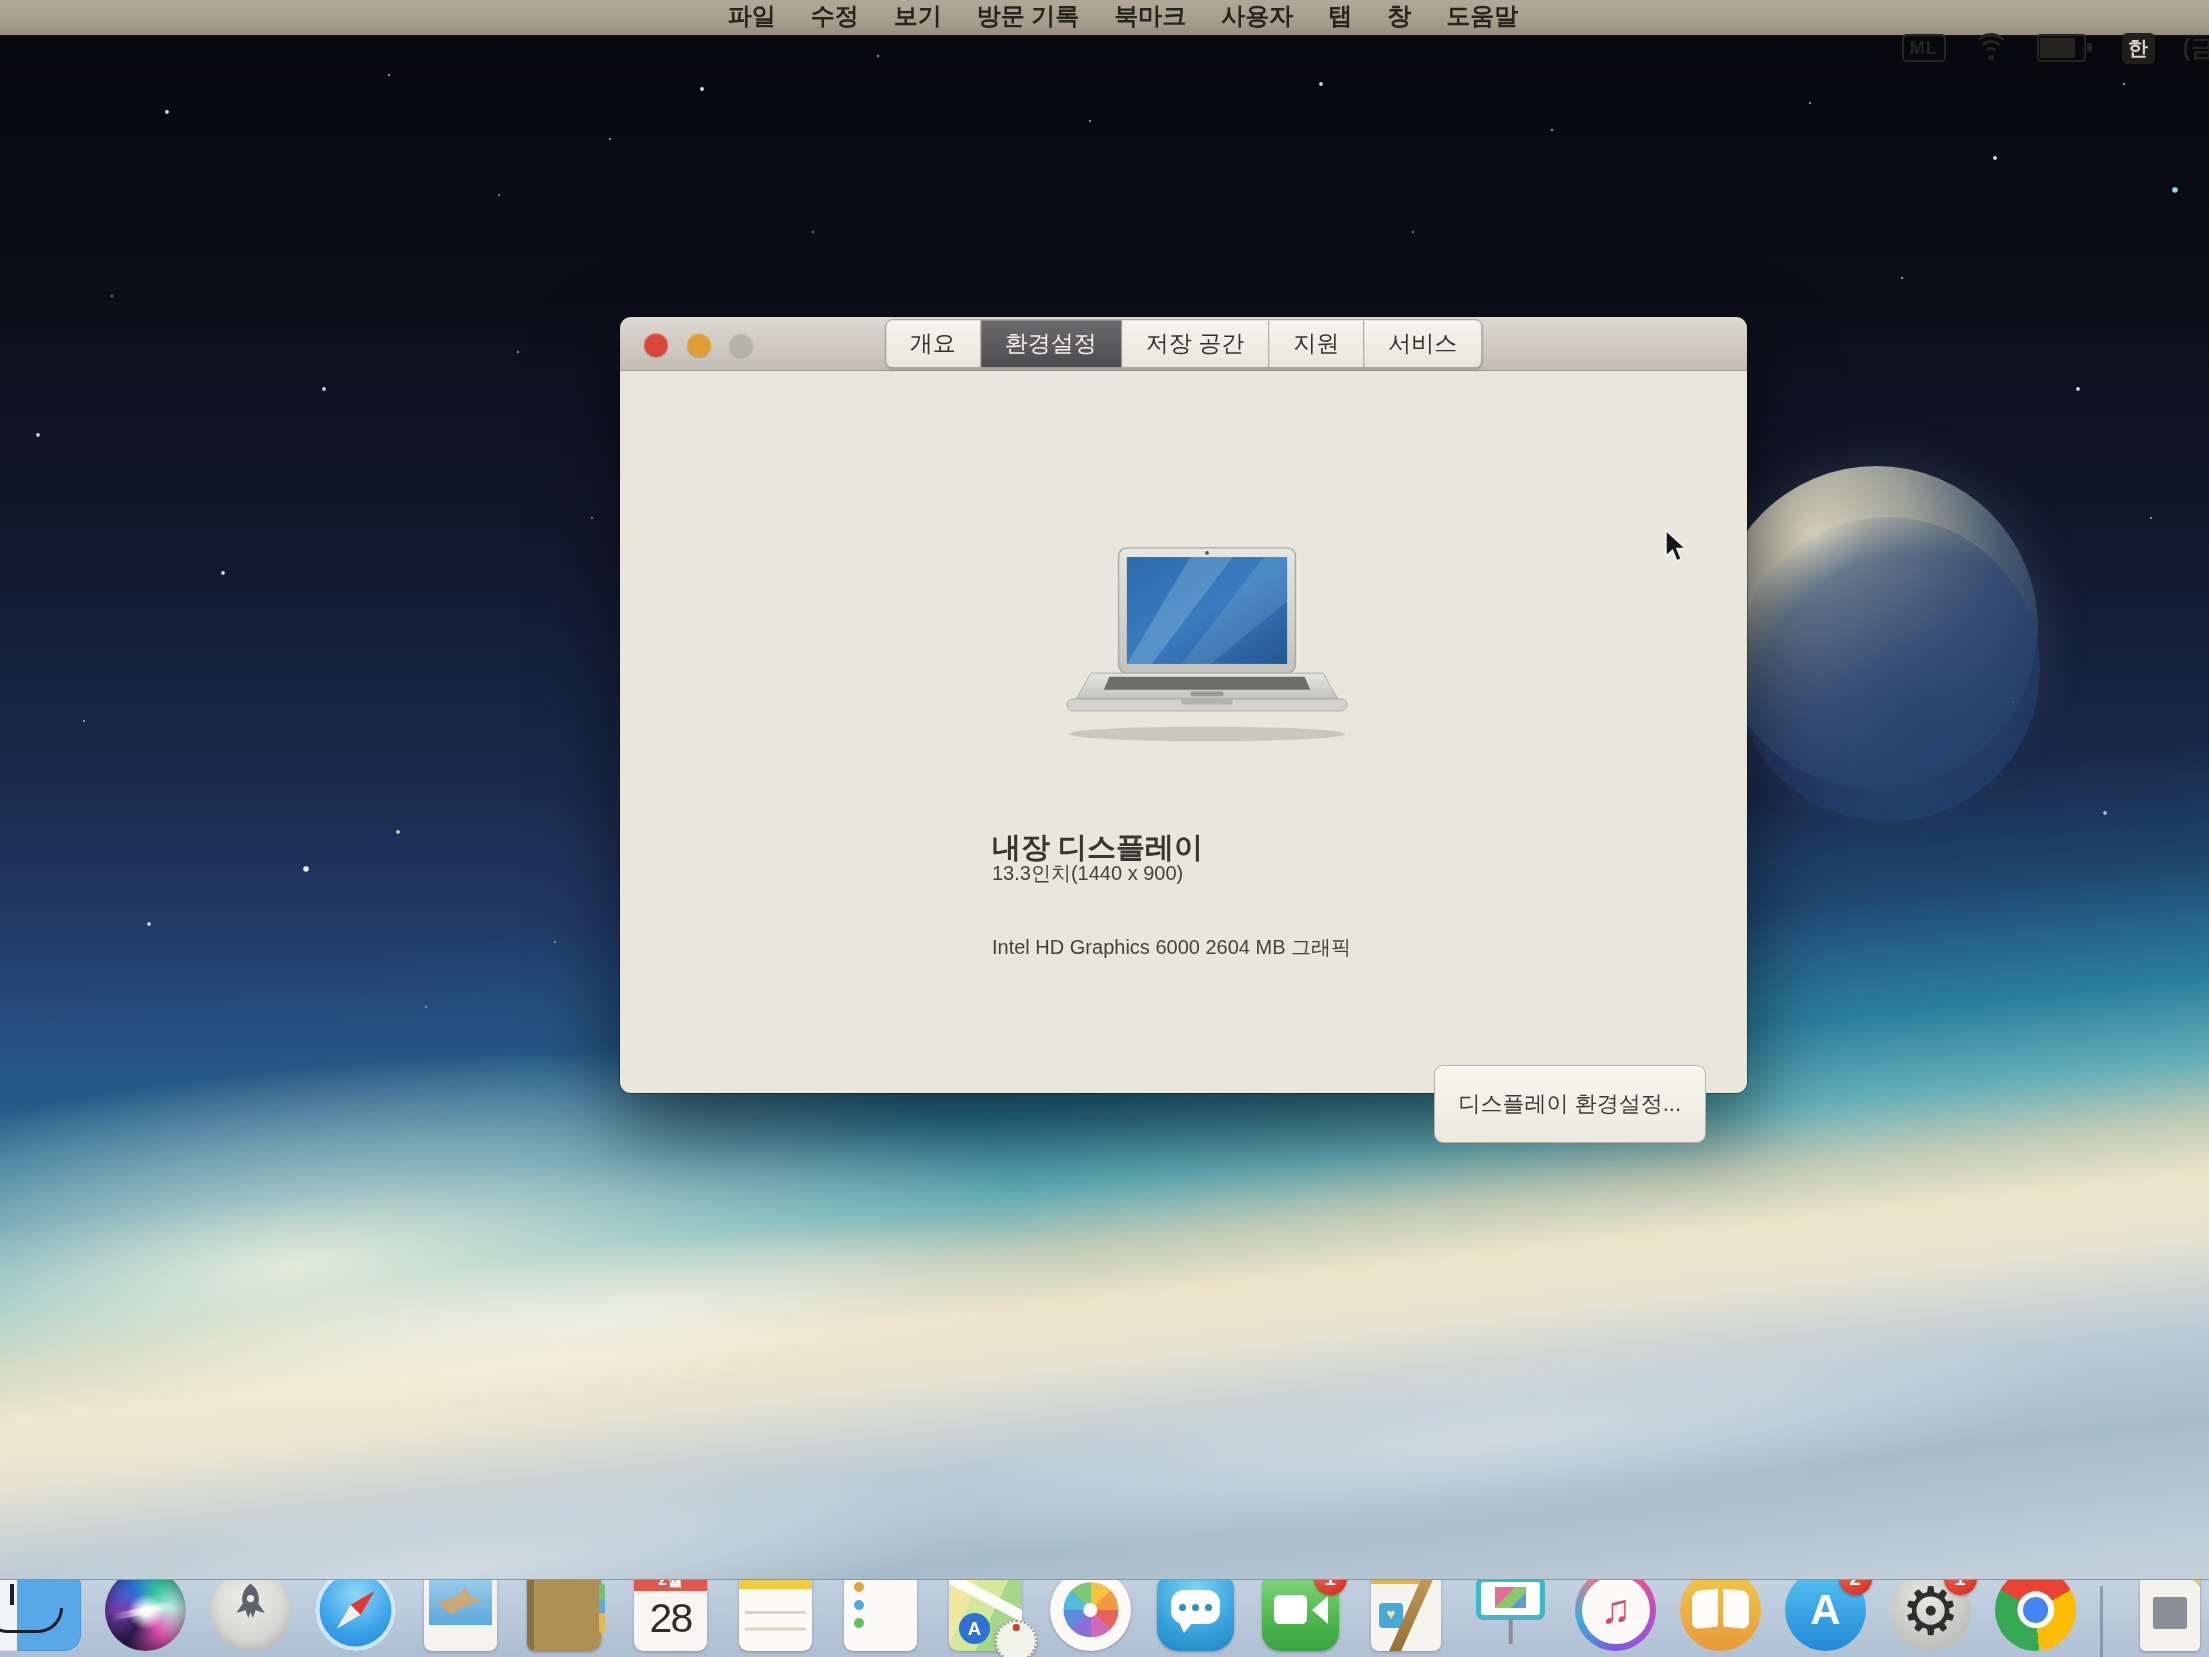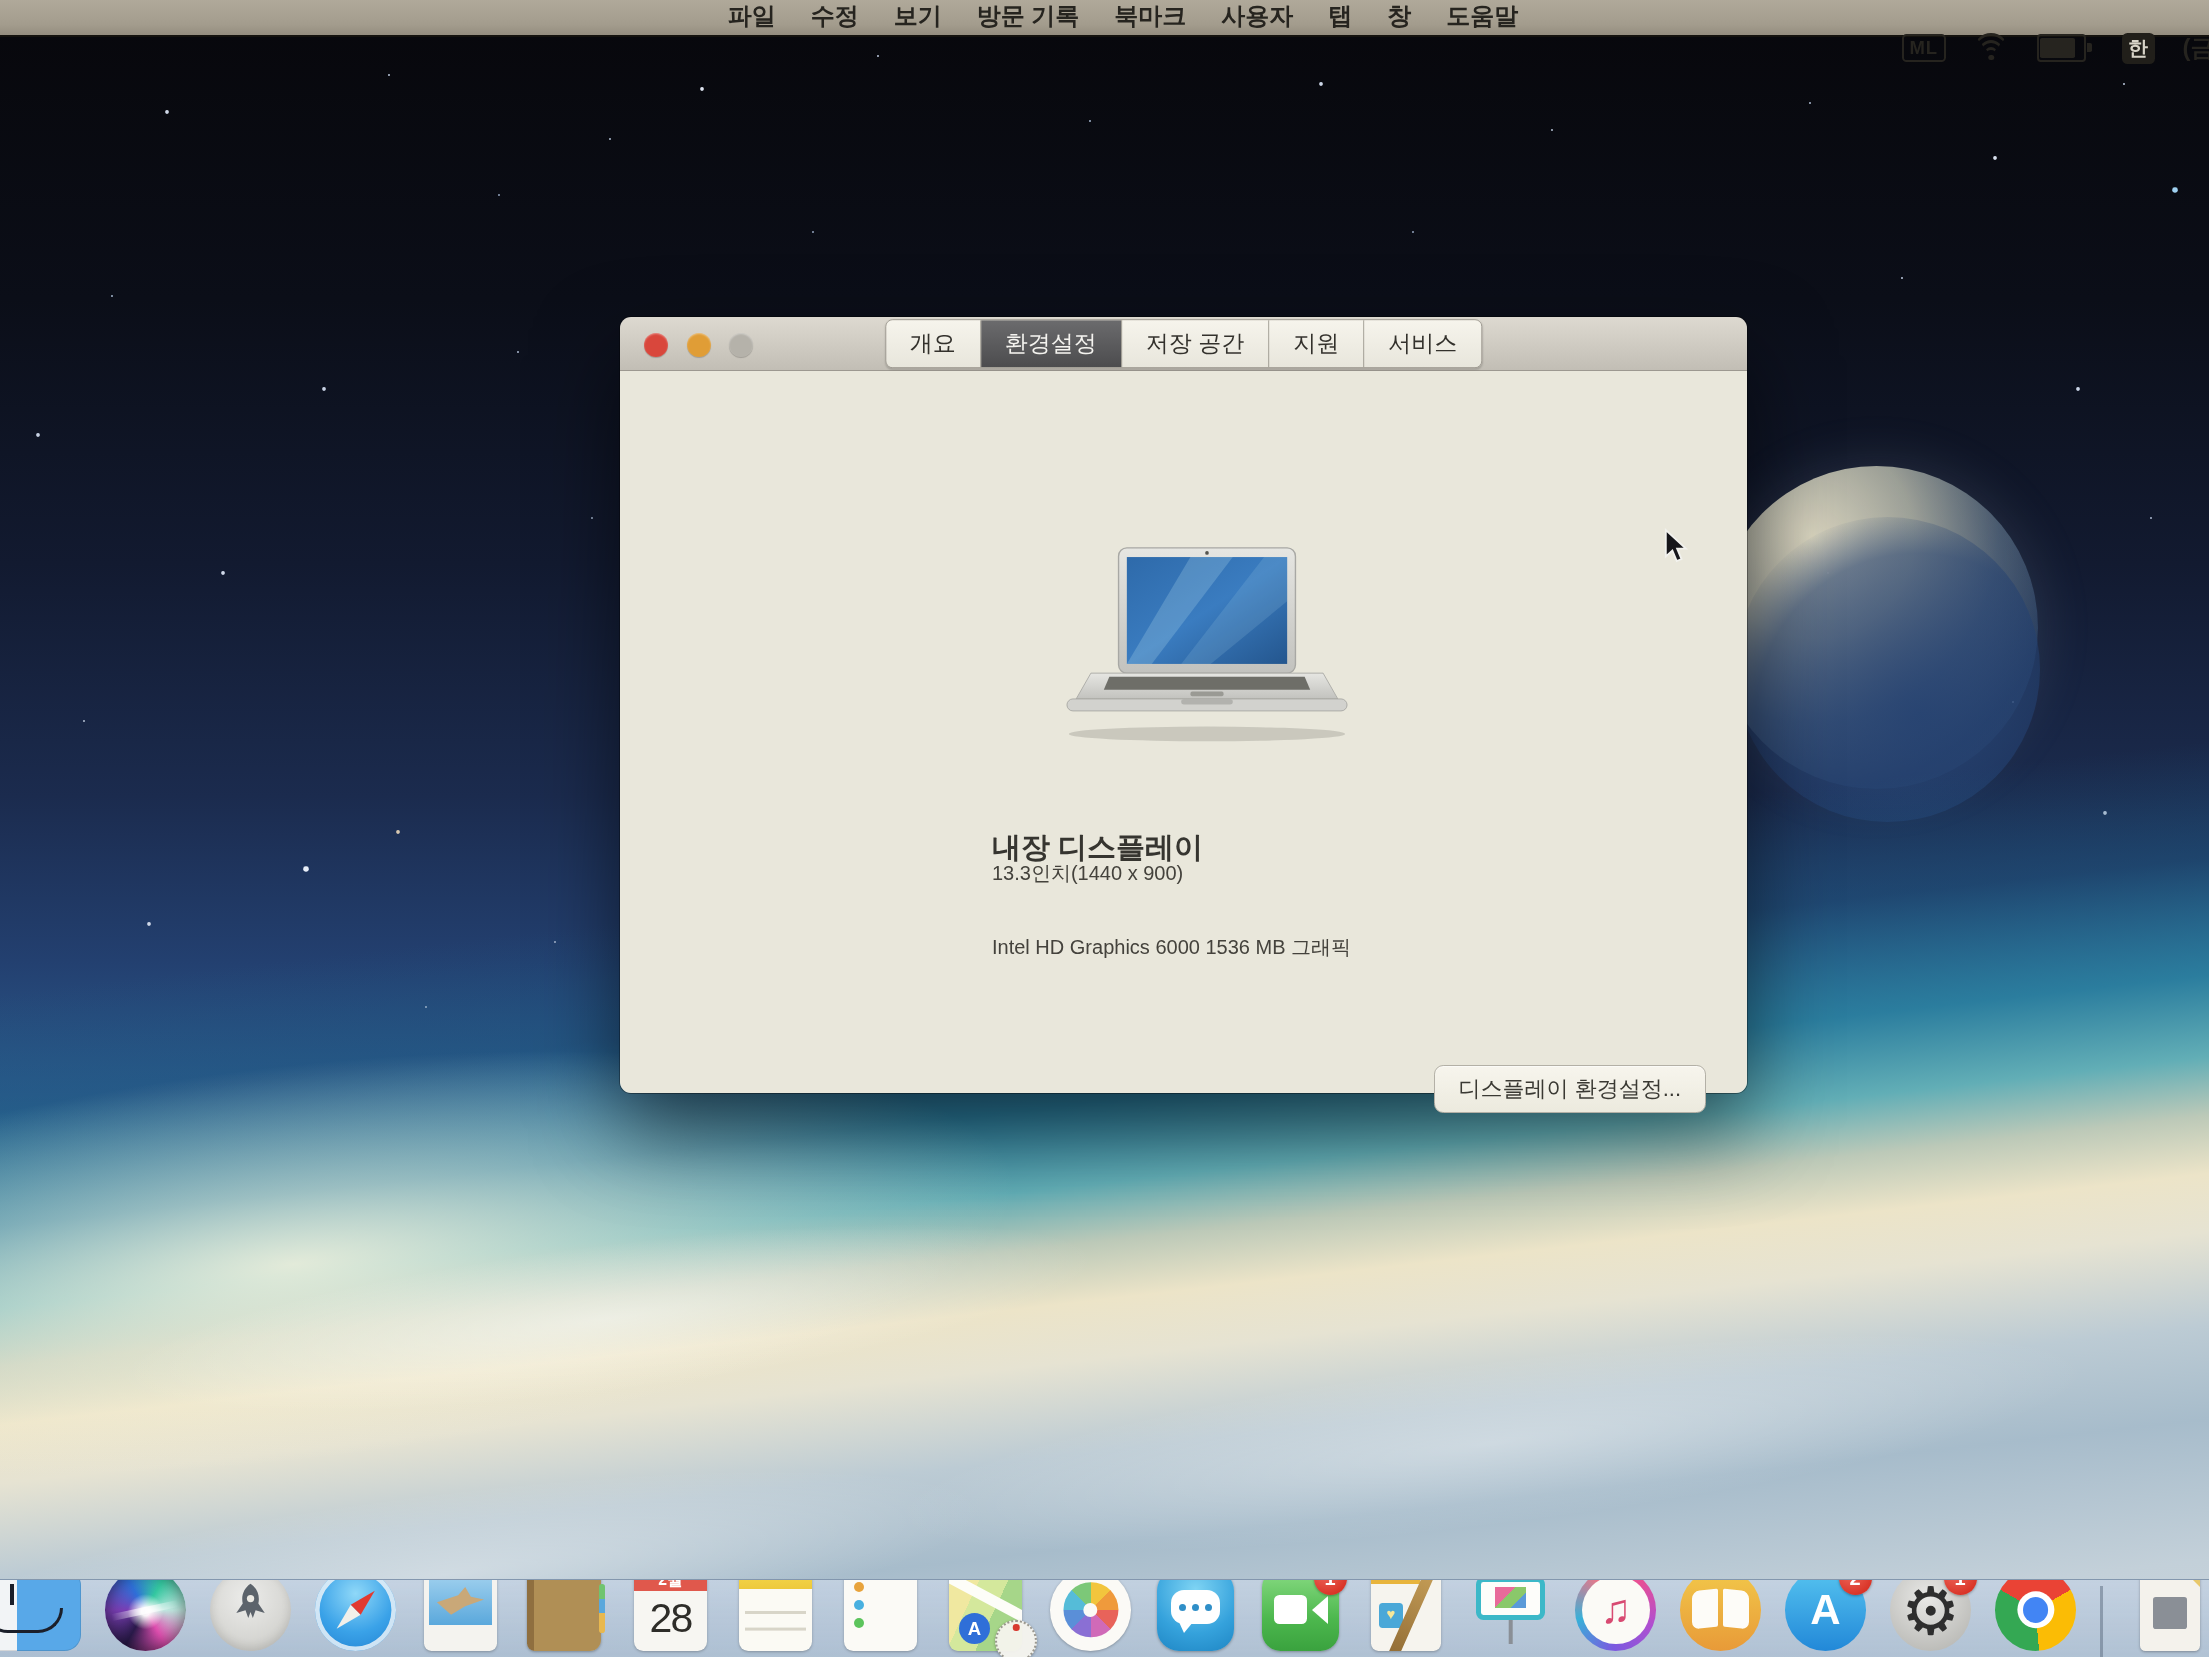--- a/index.html
+++ b/index.html
@@ -98,21 +98,21 @@
   .tab { padding:8.3px 24px; font-size:23px; color:#33312c; background:linear-gradient(180deg,#f6f4ec,#e8e6dc);
     border-right:0.9px solid #a09c93; white-space:nowrap; cursor:default; }
   .tab:last-child { border-right:none; }
   .tab.selected { background:linear-gradient(180deg,#6b6b6d,#4c4c4e); color:#f4f3ef; }
   .winbody { position:relative; flex:1; background:#e9e7db; border-radius:0 0 11px 11px; }
 
   .macbook { position:absolute; left:432px; top:175px; width:310px; height:199px; }
   .win-title { position:absolute; left:372px; top:457px; font-size:29px; font-weight:700; color:#363530; }
   .win-line2 { position:absolute; left:372px; top:489px; font-size:20px; color:#44423c; }
   .win-line3 { position:absolute; left:372px; top:563px; font-size:20px; color:#44423c; }
-  .prefs-btn { position:absolute; right:41px; top:694px; padding:8px 24px; font-size:22px; color:#3a3933;
+  .prefs-btn { position:absolute; right:41px; top:694px; padding:23px 24px; font-size:22px; color:#3a3933;
     background:linear-gradient(180deg,#f7f5ed,#eceade); border:0.9px solid #b3b0a6; border-radius:9.2px;
     box-shadow:0 0.9px 0.9px rgba(255,255,255,.6) inset; cursor:default; white-space:nowrap; }
 
   
   .cursor { position:absolute; z-index:20; left:1664px; top:528px; }
 
   
   .dock { position:absolute; z-index:6; left:0; bottom:0; width:100%; height:79px;
     background:linear-gradient(180deg,rgba(196,210,226,0.9),rgba(172,190,210,0.85));
     border-top:1.8px solid rgba(120,140,165,0.8);
@@ -342,21 +342,21 @@
         <path d="M140,128 L230,12 L255,12 L255,60 L172,128 Z" fill="rgba(160,205,225,0.18)"></path>
         <circle cx="168" cy="7.5" r="2" fill="#55554f"></circle>
         <polygon points="42,138 294,138 310,166 26,166" fill="url(#alu)" stroke="#aaaaa6" stroke-width="1"></polygon>
         <polygon points="62,142 274,142 280,156 56,156" fill="#6e6e68"></polygon>
         <rect x="150" y="158" width="36" height="5" rx="2" fill="#9a9a94"></rect>
         <rect x="16" y="166" width="304" height="13" rx="6.5" fill="#d2d2ce" stroke="#a8a8a4" stroke-width="1"></rect>
         <rect x="140" y="166" width="56" height="6" rx="3" fill="#b2b2ae"></rect>
       </svg>
       <div class="win-title">내장 디스플레이</div>
       <div class="win-line2">13.3인치(1440 x 900)</div>
-      <div class="win-line3">Intel HD Graphics 6000 1536 MB 그래픽</div>
+      <div class="win-line3">Intel HD Graphics 6000 2604 MB 그래픽</div>
       <div class="prefs-btn">디스플레이 환경설정...</div>
     </div>
   </div>
 
   <svg class="cursor" width="31" height="37" viewBox="0 0 17 20">
     <path d="M1,1 L1,15.5 L4.6,12.2 L7,18 L9.6,16.9 L7.2,11.2 L12,11.2 Z" fill="#16161a" stroke="#f2f2ee" stroke-width="1"></path>
   </svg>
 
   <div class="dock">
     <div class="dk">

